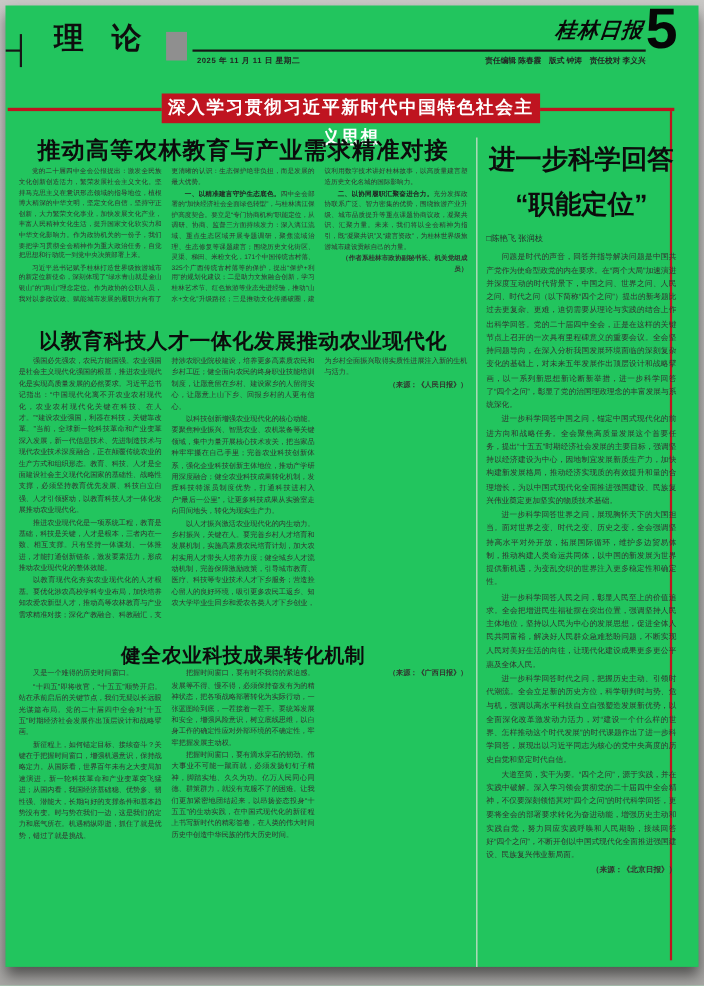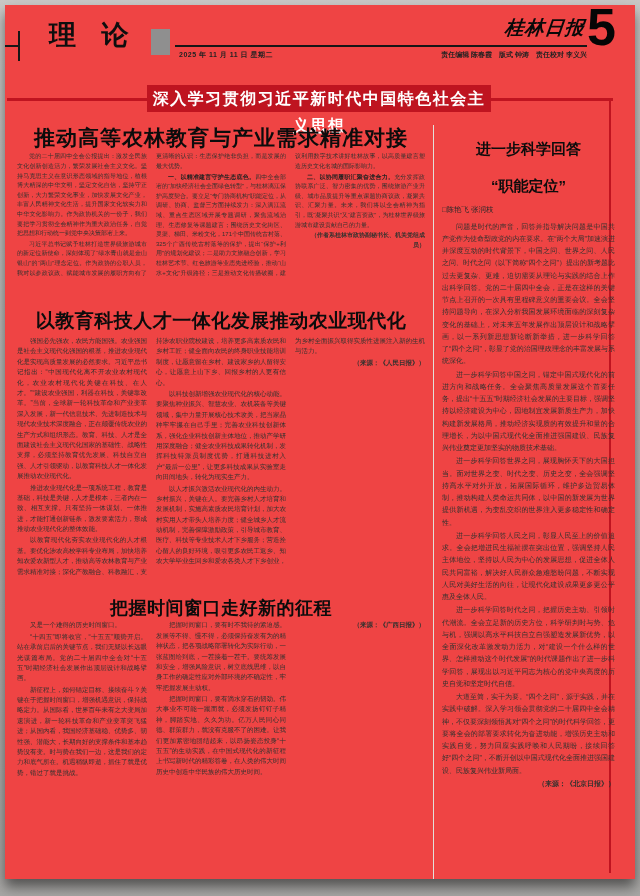--- a/index.html
+++ b/index.html
@@ -5,21 +5,21 @@
   * { margin:0; padding:0; box-sizing:border-box; }
   html,body { width:640px; height:896px; }
   body {
     font-family:"Liberation Sans", sans-serif;
     background:linear-gradient(#c9c8c6, #a8a7a5);
     overflow:hidden;
   }
   .canvas { position:relative; width:640px; height:896px; padding:5px 5px 0 5px; }
   .page {
     position:relative; width:630px; height:874px;
-    background:#ef4444; color:#1c1c1c;
+    background:#22c55e; color:#1c1c1c;
     box-shadow:0 8px 12px rgba(0,0,0,.5);
     overflow:hidden;
   }
   
   .header { position:relative; height:68px; }
   .crop-h { position:absolute; left:0; top:40px; width:14px; height:2px; background:#161616; }
   .crop-v { position:absolute; left:13px; top:26px; width:2px; height:30px; background:#161616; }
   .section-title { position:absolute; left:44px; top:12px; font-size:27px; font-weight:900; letter-spacing:9px; color:#0e0e0e; }
   .gray-block { position:absolute; left:146px; top:24px; width:19px; height:26px; background:#8f8f8f; }
   .head-rule { position:absolute; left:170px; top:40px; width:412px; height:2px; background:#161616; }
@@ -38,23 +38,23 @@
   }
   .red-vline { position:absolute; left:604px; top:96px; width:2px; height:772px; }
   
   .content { position:relative; display:flex; padding:8px 12px 0 12px; }
   .left-col { width:408px; }
   .v-divider { width:1px; background:#e3e0da; margin:2px 8px 0 8px; }
   .right-col { flex:1; padding-right:8px; }
   
   .hl { text-align:center; font-weight:900; color:#0c0c0c; }
   .hl-a1 { font-size:21px; line-height:1.4; letter-spacing:1px; }
-  .hl-a2 { font-size:19px; line-height:1.35; letter-spacing:.5px; margin-top:16px;font-family:Liberation Mono, monospace; }
+  .hl-a2 { font-size:19px; line-height:1.35; letter-spacing:.5px; margin-top:4px; }
   .hl-a3 { font-size:18px; line-height:1.35; letter-spacing:.5px; margin-top:16px; }
-  .hl-r { font-size:15px; line-height:1.55; margin-top:14px; }
+  .hl-r { font-size:24px; line-height:1.55; margin-top:4px; }
   .byline { font-size:7.5px; color:#2a2a2a; margin:7px 0 6px; }
   .body-text {
     font-size:6px; line-height:1.6; color:#33322f;
     text-align:justify; overflow:hidden; column-fill:auto; column-gap:9px;
   }
   .body-a1 { column-count:3; height:142px; }
   .body-a2 { column-count:3; height:244px; font-size:6.5px; }
   .body-a3 { column-count:3; height:168px; font-size:6.5px; }
   .body-r  { height:672px; font-size:7px; line-height:1.75; }
   .body-text p { margin:0 0 1px 0; text-indent:2em; }
@@ -108,21 +108,21 @@
               <p>强国必先强农，农民方能国强。农业强国是社会主义现代化强国的根基，推进农业现代化是实现高质量发展的必然要求。习近平总书记指出：“中国现代化离不开农业农村现代化，农业农村现代化关键在科技、在人才。”“建设农业强国，利器在科技，关键靠改革。”当前，全球新一轮科技革命和产业变革深入发展，新一代信息技术、先进制造技术与现代农业技术深度融合，正在颠覆传统农业的生产方式和组织形态。教育、科技、人才是全面建设社会主义现代化国家的基础性、战略性支撑，必须坚持教育优先发展、科技自立自强、人才引领驱动，以教育科技人才一体化发展推动农业现代化。</p>
               <p>推进农业现代化是一项系统工程，教育是基础，科技是关键，人才是根本，三者内在一致、相互支撑。只有坚持一体谋划、一体推进，才能打通创新链条，激发要素活力，形成推动农业现代化的整体效能。</p>
               <p>以教育现代化夯实农业现代化的人才根基。要优化涉农高校学科专业布局，加快培养知农爱农新型人才，推动高等农林教育与产业需求精准对接；深化产教融合、科教融汇，支持涉农职业院校建设，培养更多高素质农民和乡村工匠；健全面向农民的终身职业技能培训制度，让愿意留在乡村、建设家乡的人留得安心，让愿意上山下乡、回报乡村的人更有信心。</p>
               <p>以科技创新增强农业现代化的核心动能。要聚焦种业振兴、智慧农业、农机装备等关键领域，集中力量开展核心技术攻关，把当家品种牢牢攥在自己手里；完善农业科技创新体系，强化企业科技创新主体地位，推动产学研用深度融合；健全农业科技成果转化机制，发挥科技特派员制度优势，打通科技进村入户“最后一公里”，让更多科技成果从实验室走向田间地头，转化为现实生产力。</p>
               <p>以人才振兴激活农业现代化的内生动力。乡村振兴，关键在人。要完善乡村人才培育和发展机制，实施高素质农民培育计划，加大农村实用人才带头人培养力度；健全城乡人才流动机制，完善保障激励政策，引导城市教育、医疗、科技等专业技术人才下乡服务；营造拴心留人的良好环境，吸引更多农民工返乡、知农大学毕业生回乡和爱农各类人才下乡创业，为乡村全面振兴取得实质性进展注入新的生机与活力。</p>
               <p class="bold" style="text-align: right;">（来源：《人民日报》）</p>
             </div>
         </article>
 
         <article>
-          <div class="hl hl-a3">把握时间窗口走好新的征程</div>
+          <div class="hl hl-a3">健全农业科技成果转化机制</div>
           <div class="body-text body-a3">
               <p>又是一个难得的历史时间窗口。</p>
               <p>“十四五”即将收官，“十五五”顺势开启。站在承前启后的关键节点，我们无疑以长远眼光谋篇布局。党的二十届四中全会对“十五五”时期经济社会发展作出顶层设计和战略擘画。</p>
               <p>新征程上，如何锚定目标、接续奋斗？关键在于把握时间窗口，增强机遇意识，保持战略定力。从国际看，世界百年未有之大变局加速演进，新一轮科技革命和产业变革突飞猛进；从国内看，我国经济基础稳、优势多、韧性强、潜能大，长期向好的支撑条件和基本趋势没有变。时与势在我们一边，这是我们的定力和底气所在。机遇稍纵即逝，抓住了就是优势，错过了就是挑战。</p>
               <p>把握时间窗口，要有时不我待的紧迫感。发展等不得、慢不得，必须保持奋发有为的精神状态，把各项战略部署转化为实际行动，一张蓝图绘到底，一茬接着一茬干。要统筹发展和安全，增强风险意识，树立底线思维，以自身工作的确定性应对外部环境的不确定性，牢牢把握发展主动权。</p>
               <p>把握时间窗口，要有滴水穿石的韧劲。伟大事业不可能一蹴而就，必须发扬钉钉子精神，脚踏实地、久久为功。亿万人民同心同德、群策群力，就没有克服不了的困难。让我们更加紧密地团结起来，以昂扬姿态投身“十五五”的生动实践，在中国式现代化的新征程上书写新时代的精彩答卷，在人类的伟大时间历史中创造中华民族的伟大历史时间。</p>
               <p class="bold" style="text-align: right;">（来源：《广西日报》）</p>
             </div>
         </article>
 

